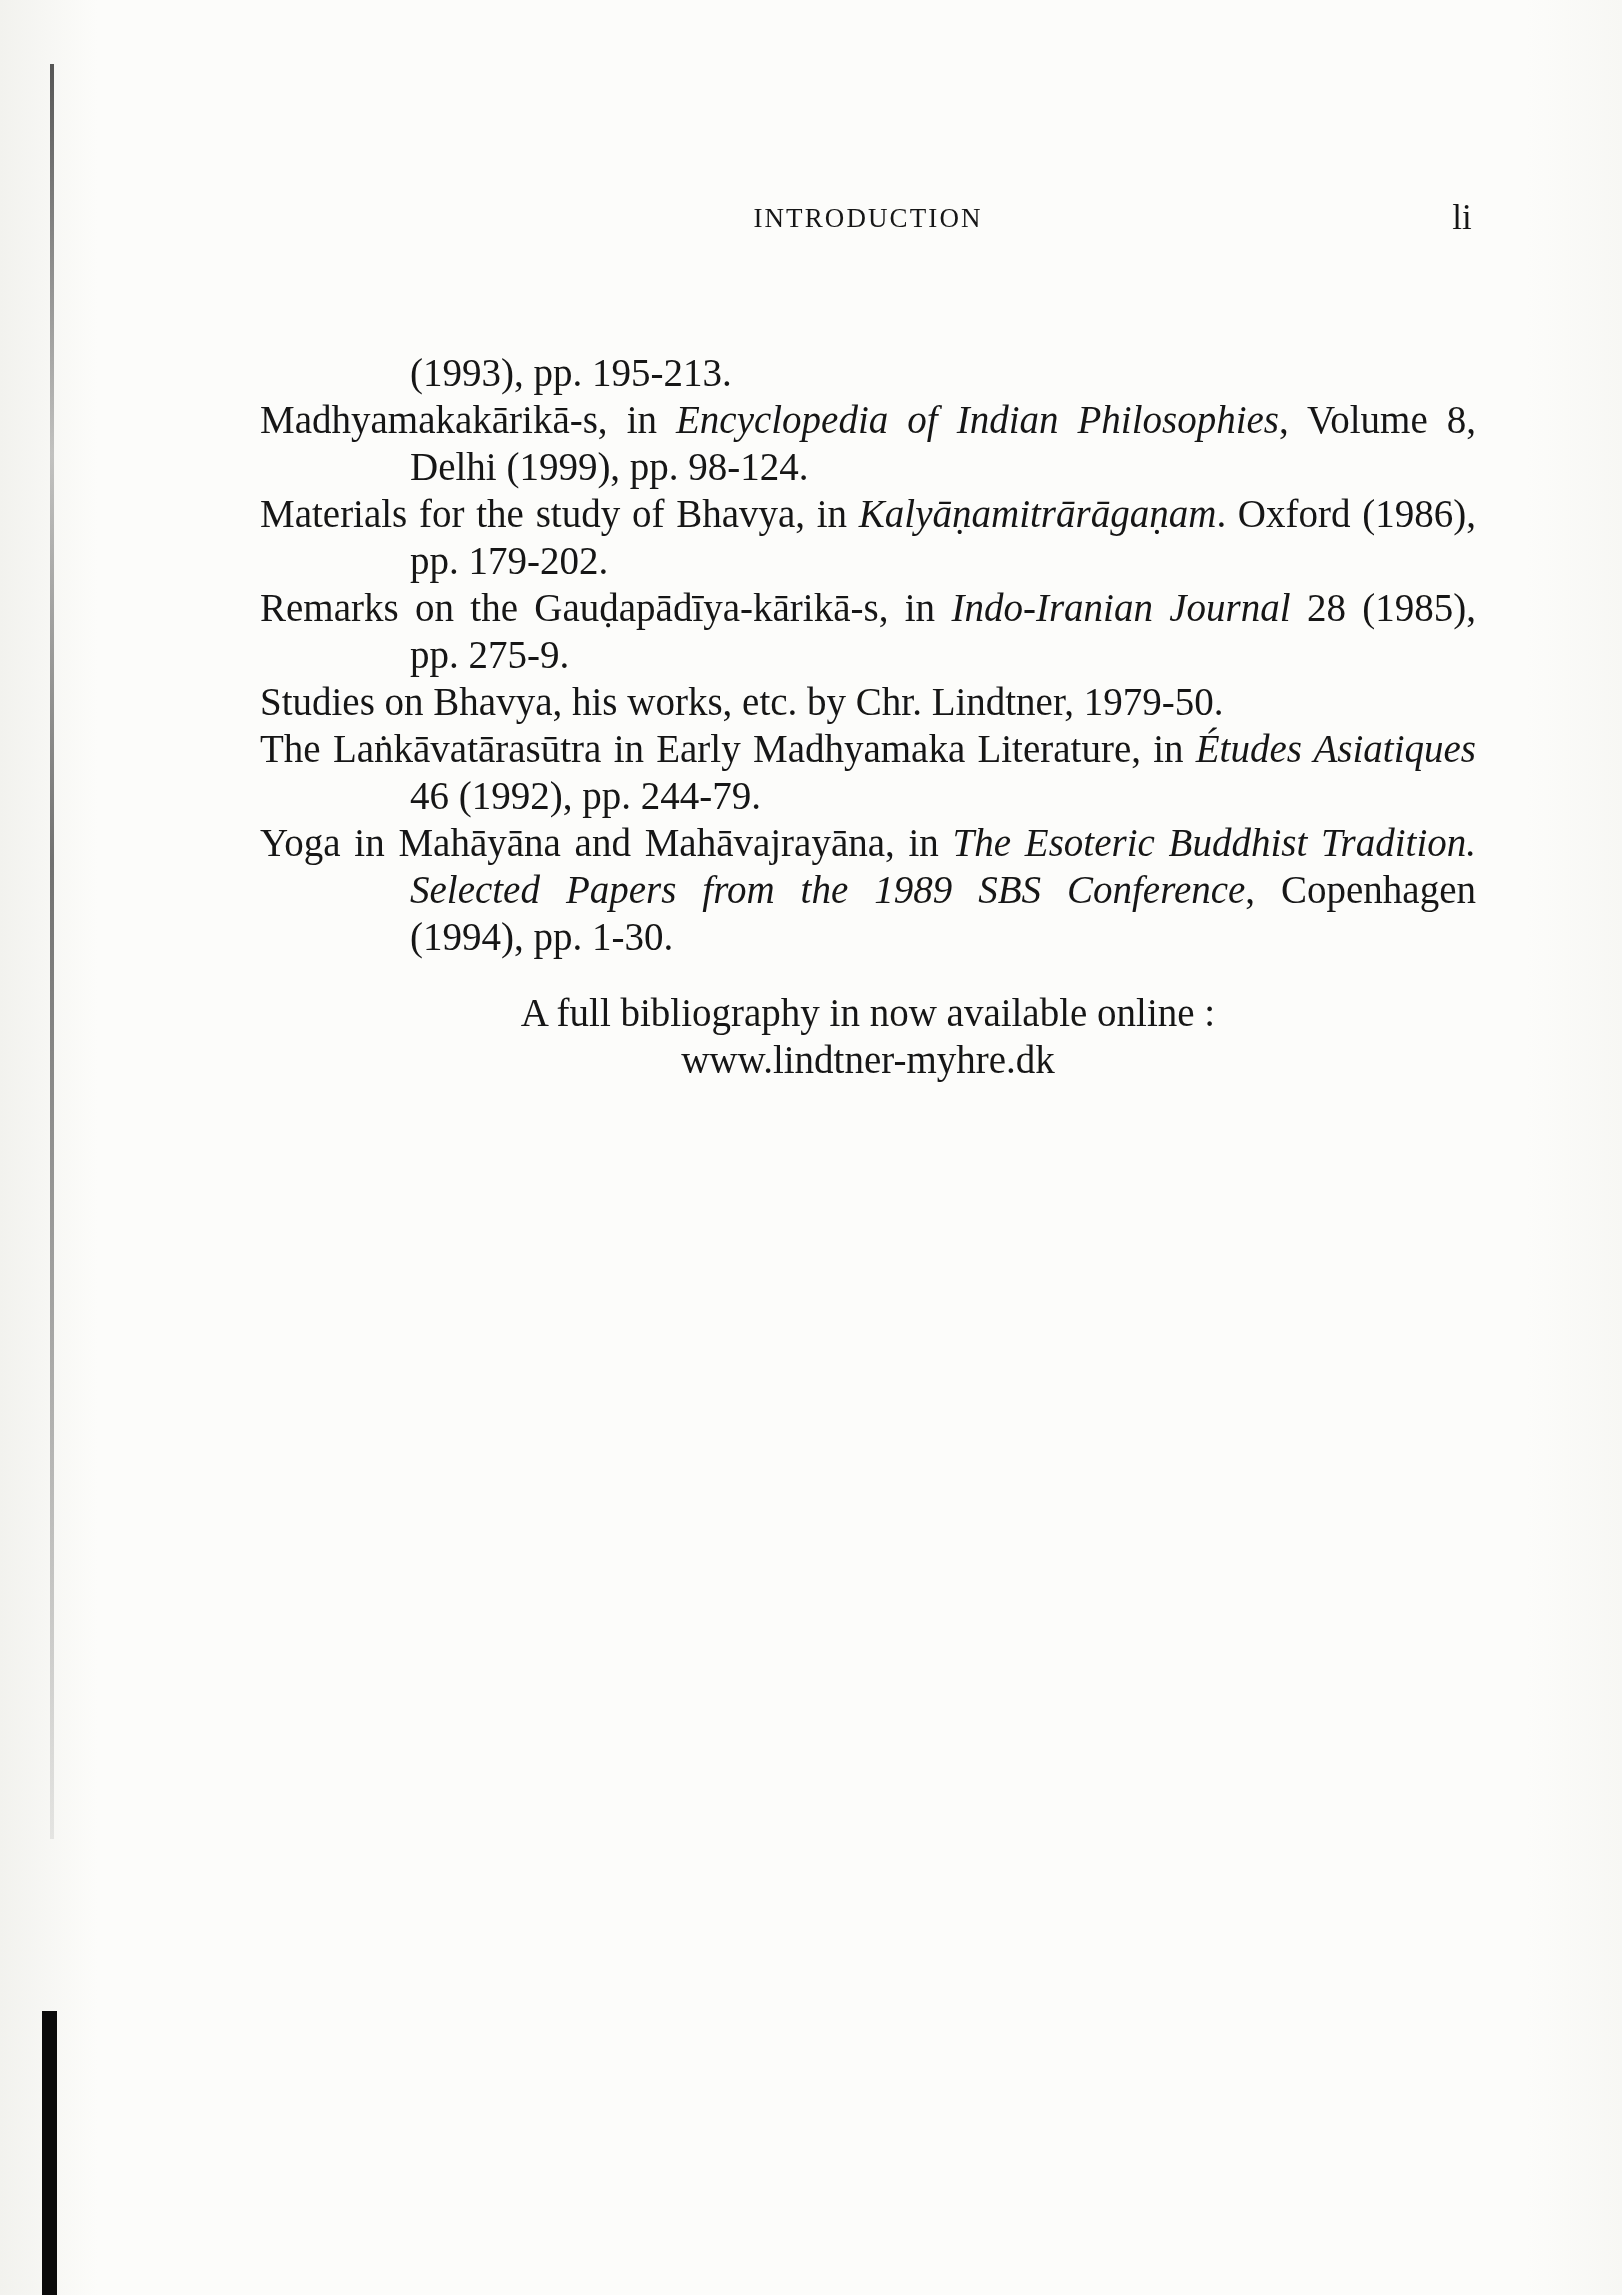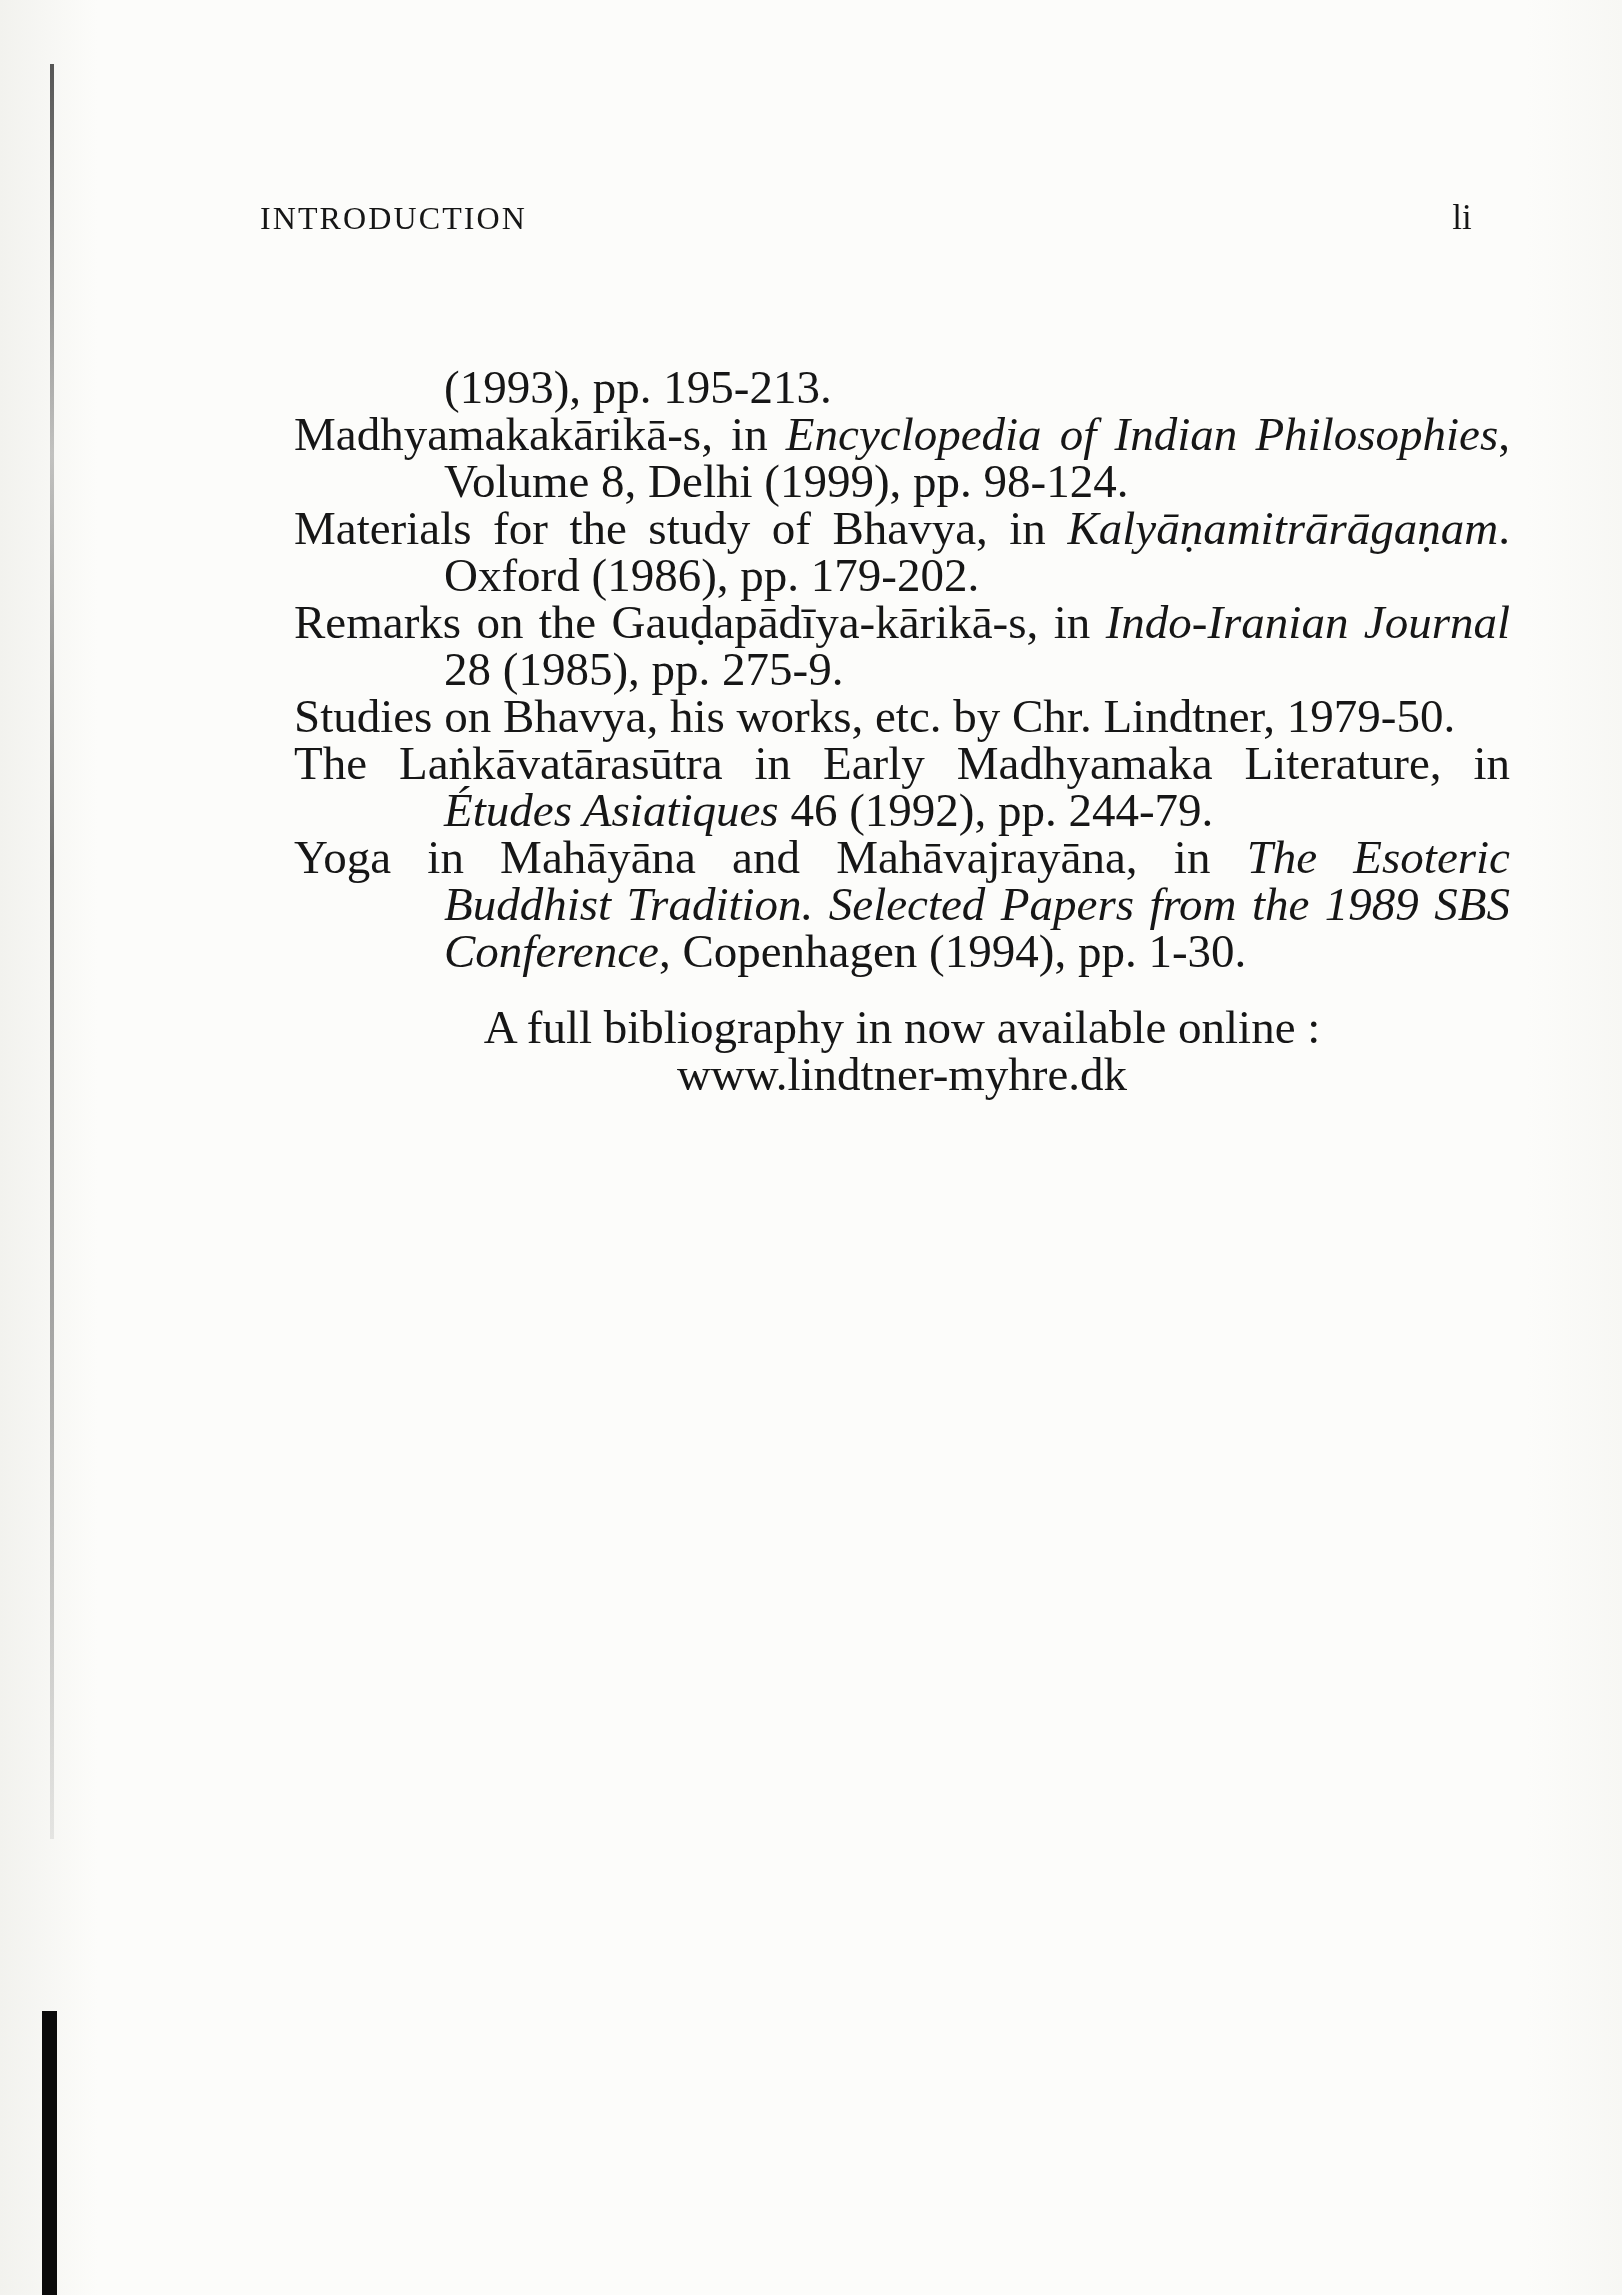--- a/index.html
+++ b/index.html
@@ -41,40 +41,39 @@
   }
   .page-header {
     position: absolute;
     top: 196px;
     left: 260px;
     width: 1216px;
     height: 49px;
   }
   .header-title {
     display: block;
-    text-align: left;
-    font-size: 32px;
+    text-align: center;
+    font-size: 27px;
     line-height: 44px;
     letter-spacing: 2.1px;
   }
   .page-number {
     position: absolute;
     top: 0;
     right: 4.2px;
     font-size: 35px;
     line-height: 44px;
   }
   .text-block {
     position: absolute;
-    top: 364px;
+    top: 349px;
     left: 260px;
     width: 1216px;
-    font-size: 47px;
+    font-size: 39px;
     line-height: 47px;
-    margin-left: 34px;
   }
   .entry {
     margin: 0;
     padding-left: 150px;
     text-indent: -150px;
     text-align: justify;
     text-justify: inter-word;
   }
   .entry.continuation {
     text-indent: 0;

